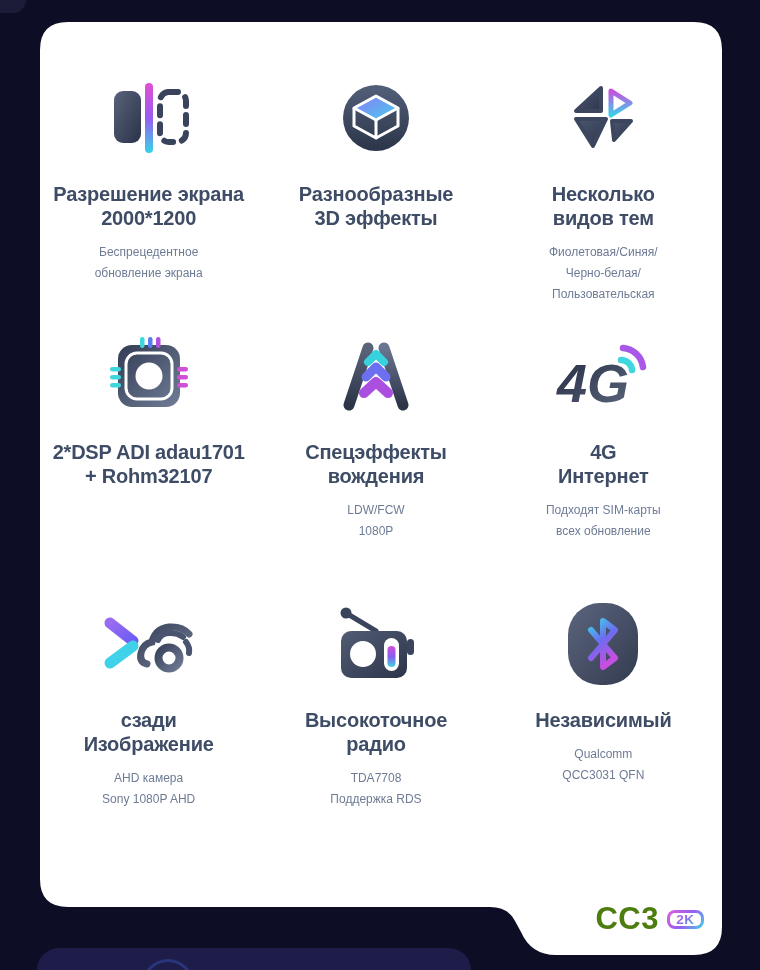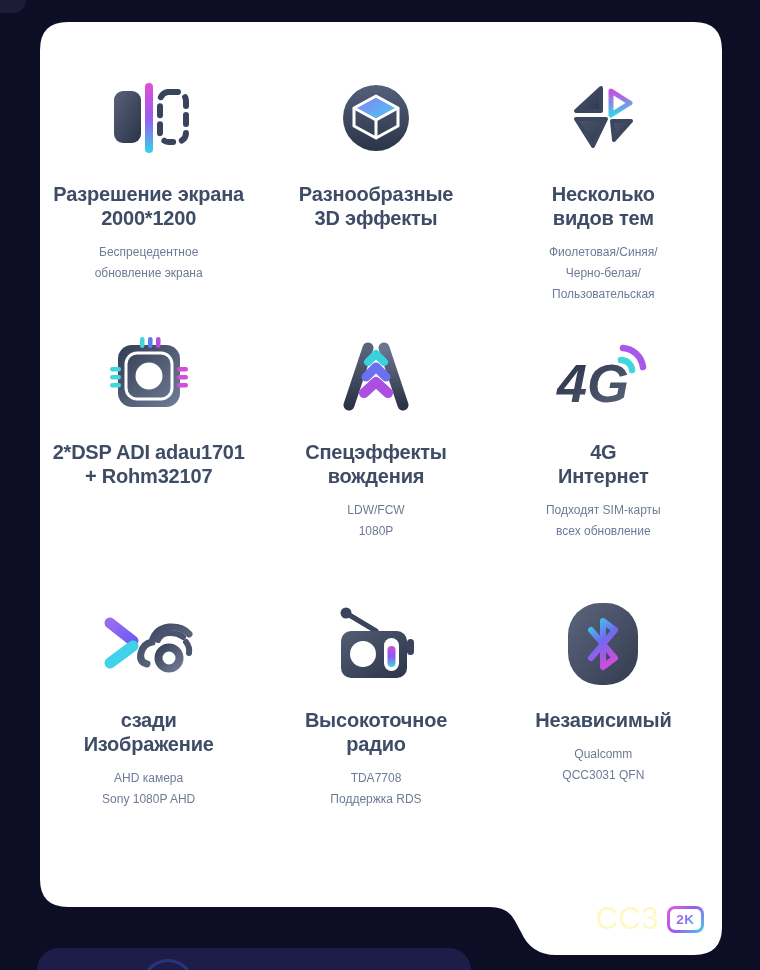--- a/index.html
+++ b/index.html
@@ -15,23 +15,23 @@
     display:grid;grid-template-columns:repeat(3,1fr);
     grid-template-rows:258px 268px auto;
   }
   .cell{display:flex;flex-direction:column;align-items:center;text-align:center;}
   .icon-box{height:96px;display:flex;align-items:center;justify-content:center;}
   .title{margin-top:16px;font-size:20px;line-height:24px;font-weight:700;color:#3f4c66;letter-spacing:-0.2px;}
   .title span{display:block;}
   .desc{margin-top:12px;font-size:12px;line-height:21px;color:#6e7b95;}
   .desc span{display:block;}
   .logo{position:absolute;top:902px;right:56px;height:34px;display:flex;align-items:center;gap:8px;}
-  .logo-text{font-size:31px;font-weight:400;color:#fef9c3;letter-spacing:0.5px;line-height:34px;}
+  .logo-text{font-size:31px;font-weight:700;color:#4d7c0f;letter-spacing:0.5px;line-height:34px;}
   .badge{
-    width:37px;height:27px;border-radius:8px;box-sizing:border-box;
+    width:37px;height:19px;border-radius:8px;box-sizing:border-box;
     display:flex;align-items:center;justify-content:center;
     border:3px solid transparent;
     background:linear-gradient(#fff,#fff) padding-box,
                linear-gradient(130deg,#e060d8,#9a5cf0,#3fd2e8) border-box;
   }
   .badge span{
     font-size:13.5px;font-weight:800;letter-spacing:0.5px;
     background:linear-gradient(135deg,#c25ae6,#8a6cf0,#3fc8ec);
     -webkit-background-clip:text;background-clip:text;
     -webkit-text-fill-color:transparent;color:transparent;

